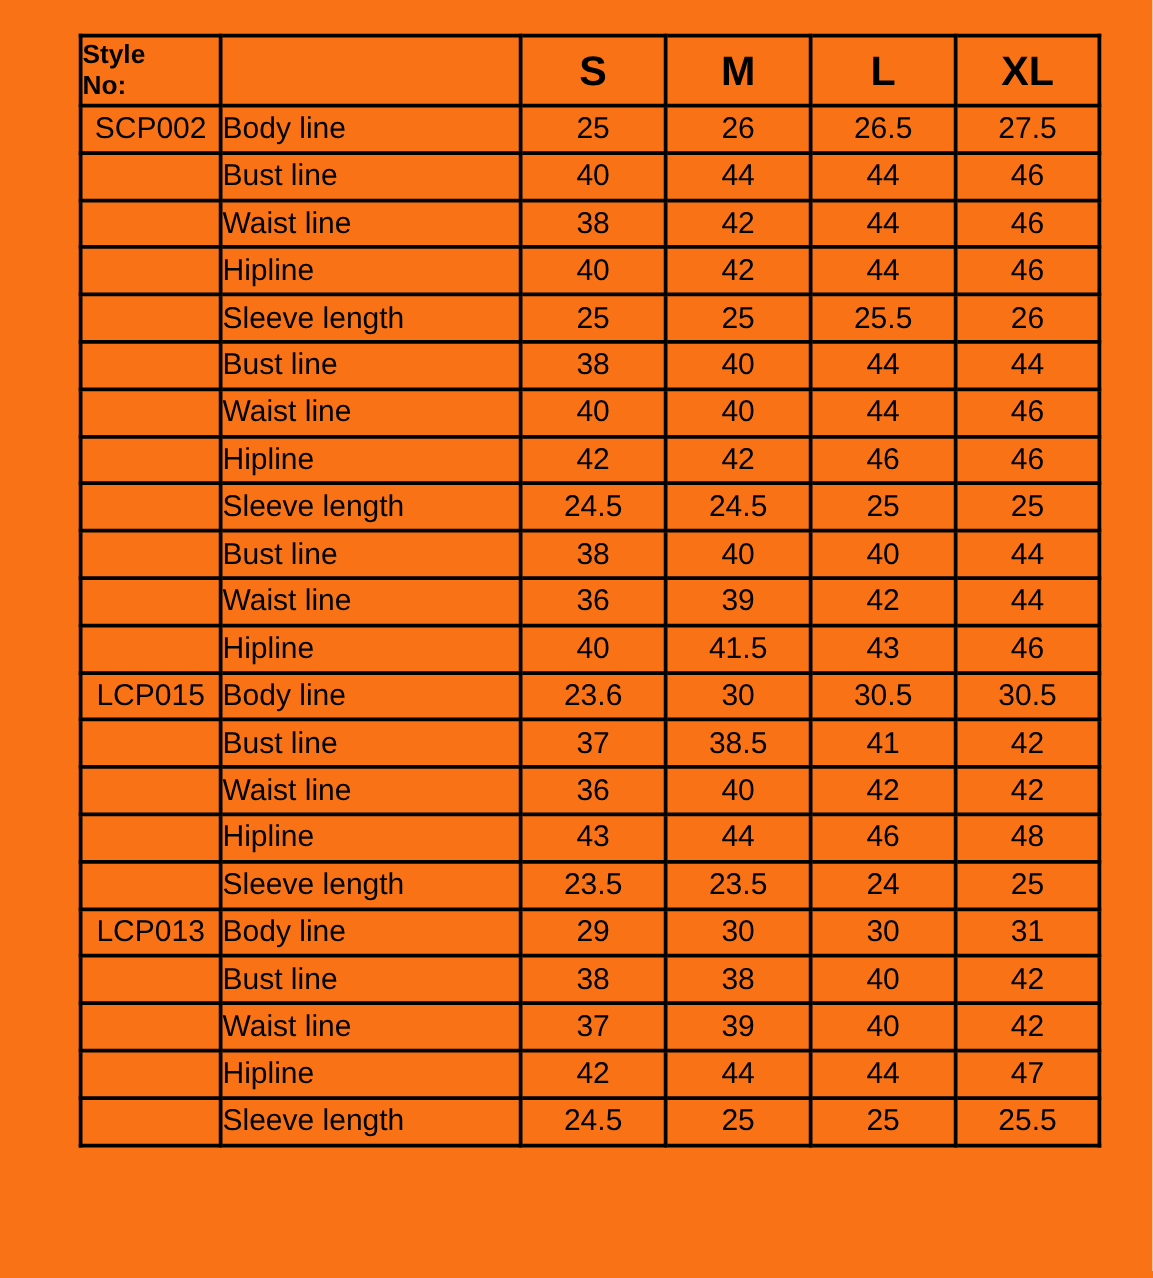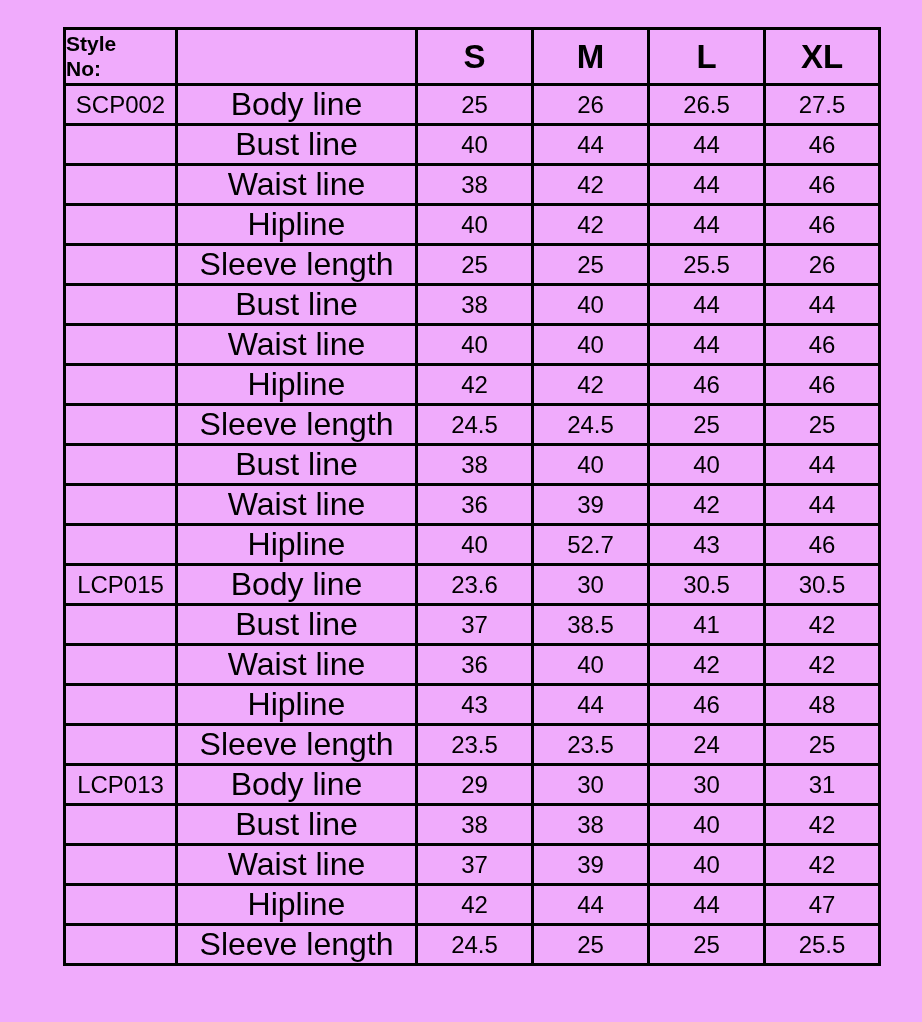--- a/index.html
+++ b/index.html
@@ -9,21 +9,21 @@
     width: 922px;
     height: 1022px;
     font-family: "Liberation Sans", sans-serif;
     color: #000000;
     overflow: hidden;
   }
   .page {
     position: relative;
     width: 922px;
     height: 1022px;
-    background: #f0abfc;
+    background: #f97316;
   }
   table.size-chart {
     position: absolute;
     left: 63px;
     top: 27px;
     width: 815px;
     border-collapse: collapse;
     table-layout: fixed;
   }
   table.size-chart th,
@@ -51,22 +51,22 @@
   th.c-size {
     text-align: center;
     font-size: 33px;
     font-weight: bold;
   }
   td.c-style {
     text-align: center;
     font-size: 24px;
   }
   td.c-label {
-    text-align: center;
-    font-size: 32px;
+    text-align: left;
+    font-size: 24px;
     padding-left: 11px;
   }
   td.c-size {
     text-align: center;
     font-size: 24px;
   }
 </style>
 </head>
 <body>
 
@@ -190,21 +190,21 @@
     <td class="c-size">36</td>
     <td class="c-size">39</td>
     <td class="c-size">42</td>
     <td class="c-size">44</td>
   </tr>
 
   <tr>
     <td class="c-style"></td>
     <td class="c-label">Hipline</td>
     <td class="c-size">40</td>
-    <td class="c-size">52.7</td>
+    <td class="c-size">41.5</td>
     <td class="c-size">43</td>
     <td class="c-size">46</td>
   </tr>
 
   <tr>
     <td class="c-style">LCP015</td>
     <td class="c-label">Body line</td>
     <td class="c-size">23.6</td>
     <td class="c-size">30</td>
     <td class="c-size">30.5</td>

